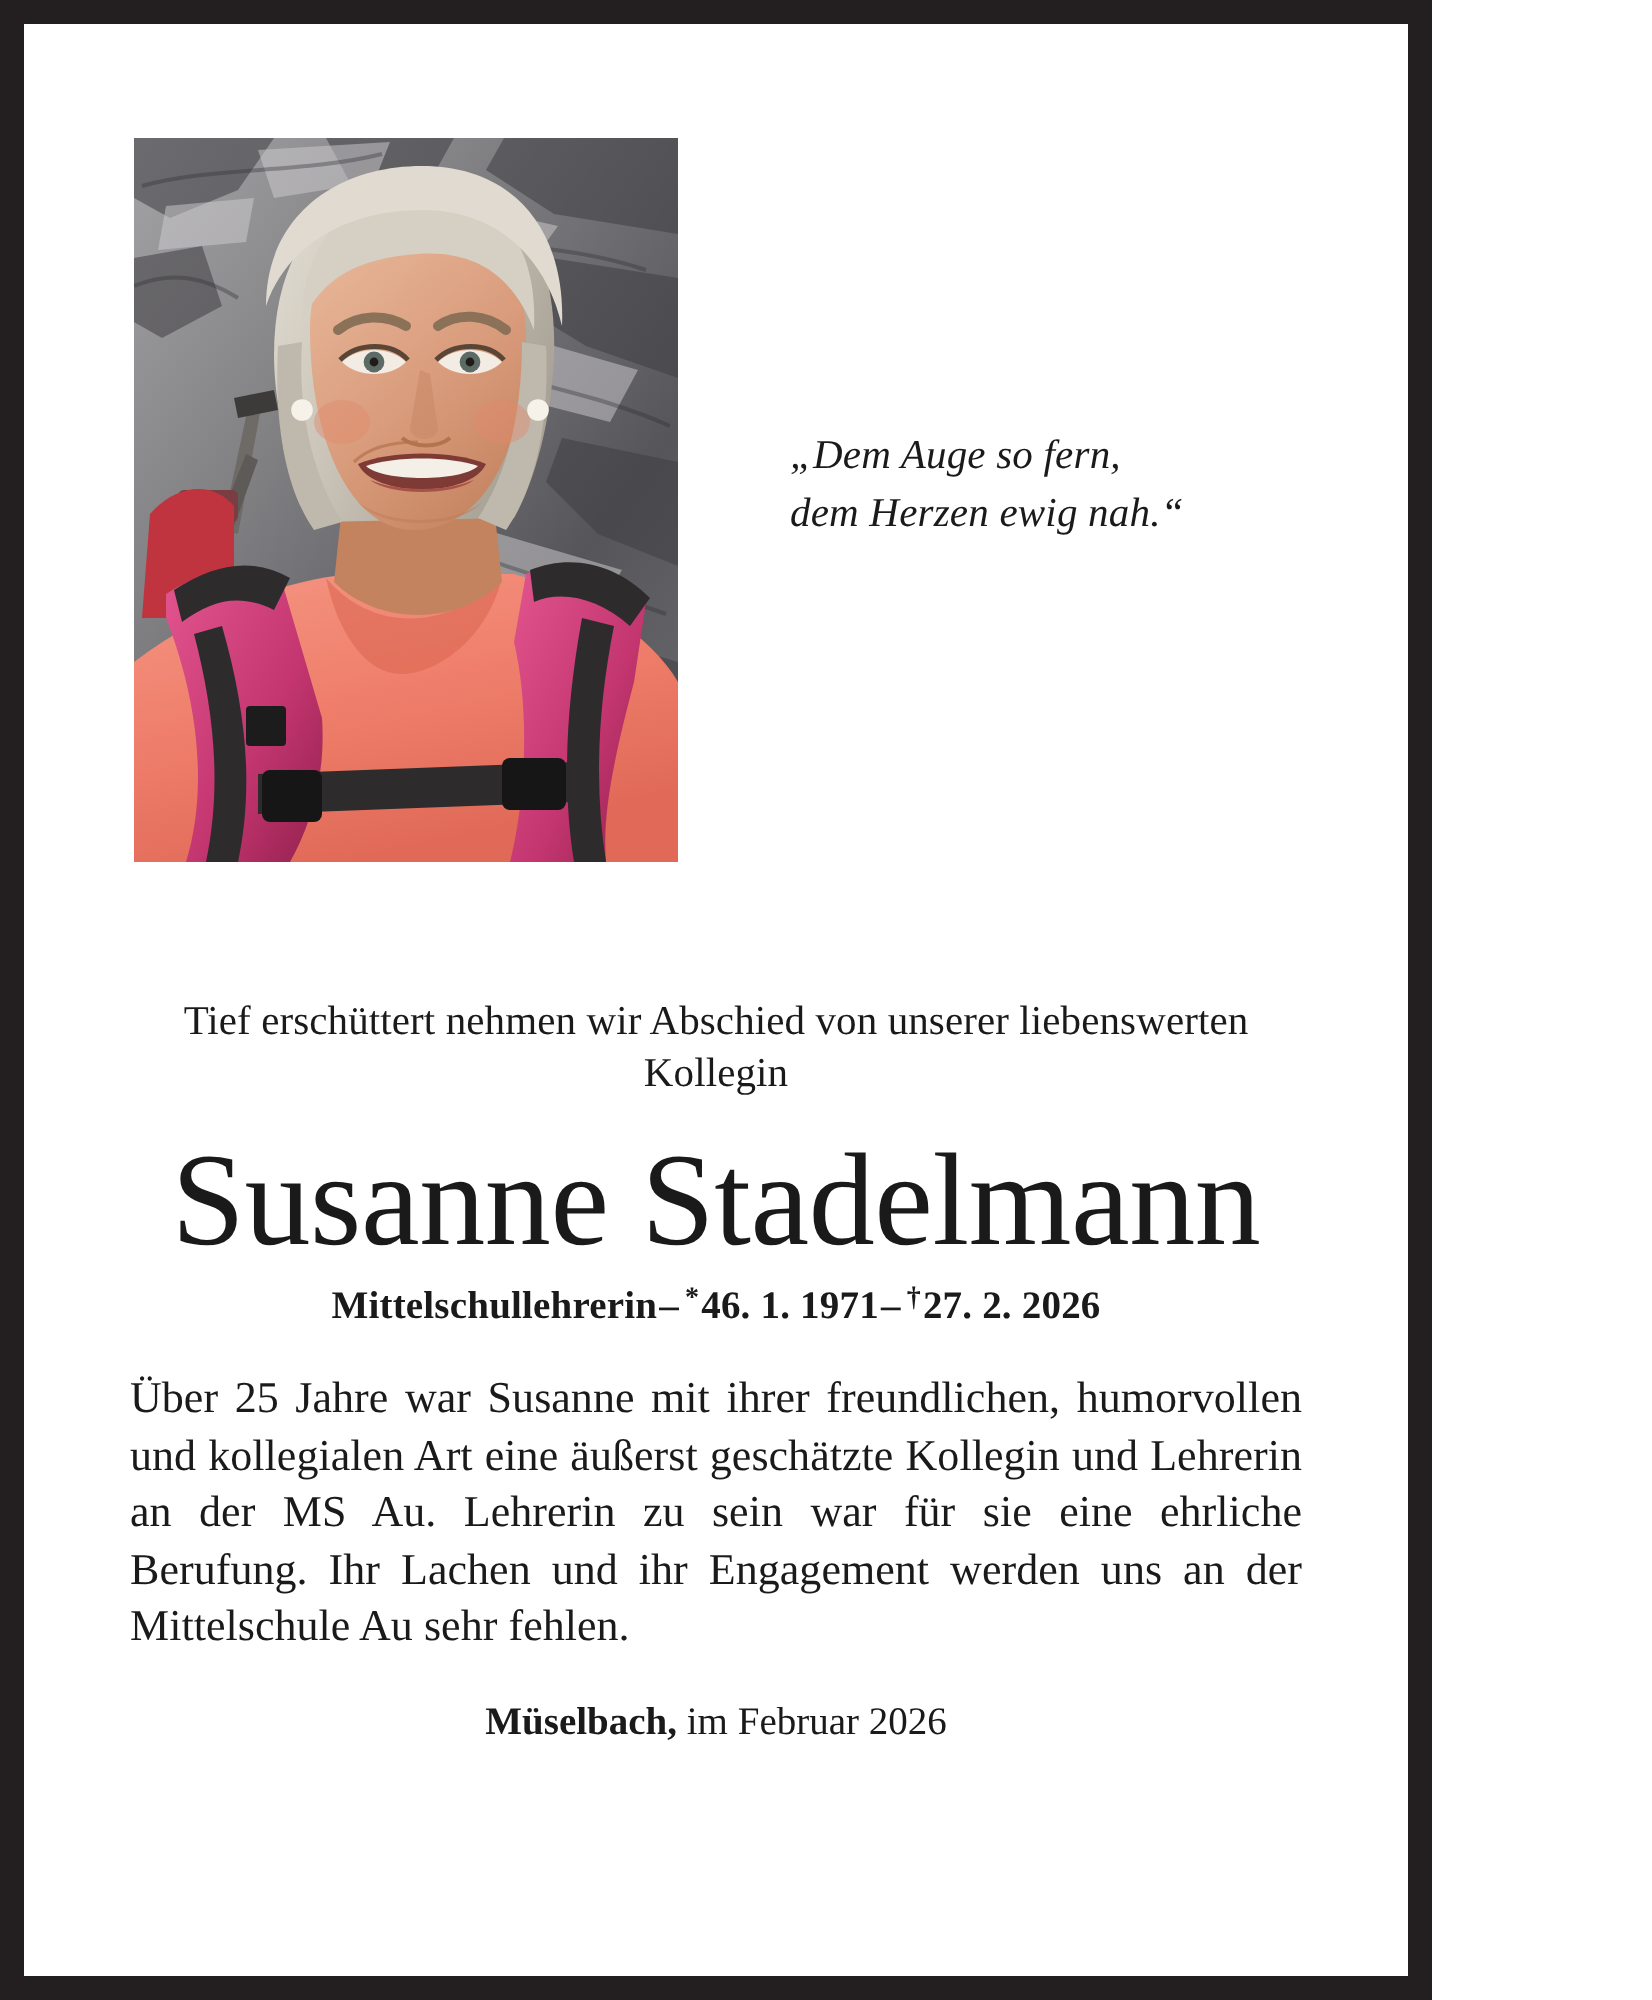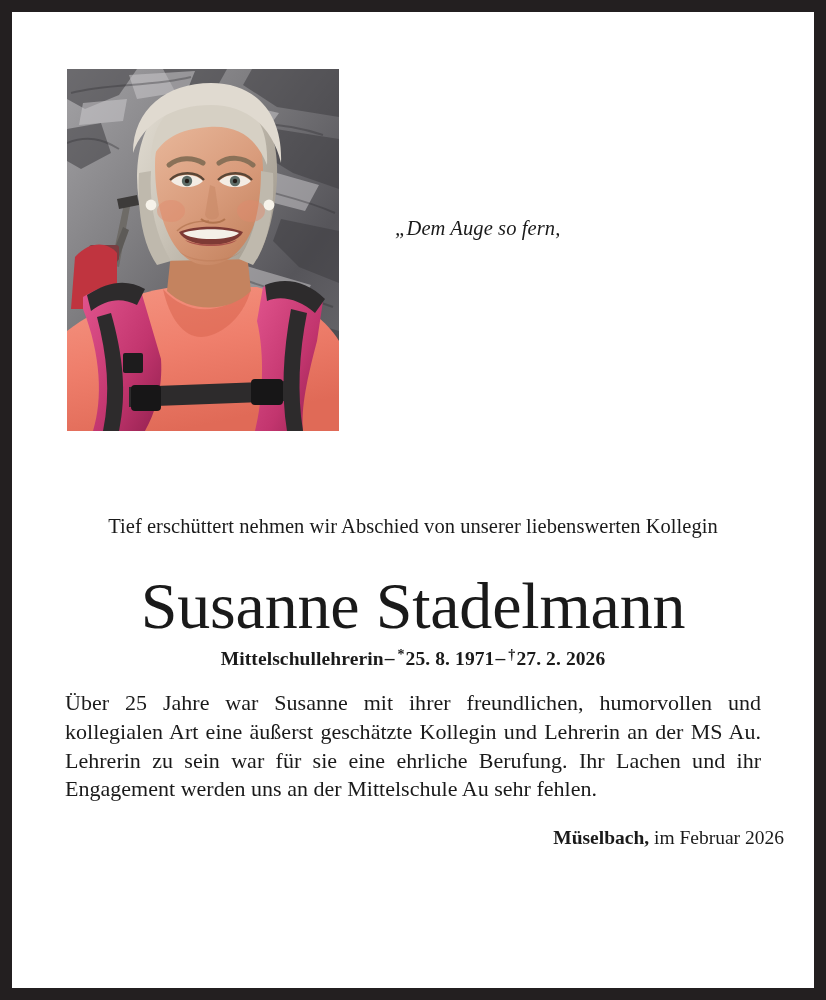--- a/index.html
+++ b/index.html
@@ -12,21 +12,21 @@
     width: 826px;
     height: 1000px;
     overflow: hidden;
     font-family: "Liberation Serif", serif;
     color: #1a1a1a;
   }
 
   
   .notice {
     position: relative;
-    width: 826px;
+    width: 716px;
     height: 1000px;
     box-sizing: border-box;
     background: #231f20;
     padding: 12px;
   }
   .notice-inner {
     position: relative;
     width: 100%;
     height: 100%;
     background: #ffffff;
@@ -70,21 +70,21 @@
 
   
   .body-area {
     position: absolute;
     left: 0;
     top: 425px;
     width: 100%;
   }
 
   .intro {
-    margin: 15px;
+    margin: 0;
     padding: 0 55px;
     font-size: 20.5px;
     line-height: 1.25;
     text-align: center;
     letter-spacing: 0.05px;
     padding-top: 62px;
   }
 
   .name {
     margin: 0;
@@ -118,24 +118,24 @@
     padding: 20px 53px 0;
     font-size: 22px;
     line-height: 1.30;
     text-align: justify;
     text-justify: inter-word;
     letter-spacing: 0.02px;
   }
 
   .place-line {
     margin: 0;
-    padding: 22px 30px 0;
+    padding: 22px 64px 0;
     font-size: 19.5px;
     line-height: 1.25;
-    text-align: right;
+    text-align: center;
   }
   .place-line b { font-weight: 700; }
 
   .closing {
     margin: 0;
     padding: 36px 40px 0;
     text-align: center;
     font-size: 19.5px;
     font-weight: 700;
     line-height: 1.33;
@@ -269,31 +269,32 @@
 
           <circle cx="84" cy="136" r="5.4" fill="#f6f2ea"></circle>
           <circle cx="202" cy="136" r="5.4" fill="#f6f2ea"></circle>
 
           <path d="M112 182 C126 194 160 194 174 182 C162 196 124 196 112 182 Z" fill="#bd7c58" opacity="0.5"></path>
         </svg>
       </div>
 
       <div class="quote">
         <span class="quote-line">„Dem Auge so fern,</span>
+        <span class="quote-line">dem Herzen ewig nah.“</span>
       </div>
 
     </div>
 
     <div class="body-area">
 
       <p class="intro">Tief erschüttert nehmen wir Abschied von unserer liebenswerten Kollegin</p>
 
       <h1 class="name">Susanne Stadelmann</h1>
 
-      <p class="dates"><span>Mittelschullehrerin</span><span class="dash">–</span><span class="sym">*</span><span>25. 8. 1971</span><span class="dash">–</span><span class="sym">†</span><span>27. 2. 2026</span></p>
+      <p class="dates"><span>Mittelschullehrerin</span><span class="dash">–</span><span class="sym">*</span><span>46. 1. 1971</span><span class="dash">–</span><span class="sym">†</span><span>27. 2. 2026</span></p>
 
       <p class="paragraph">Über 25 Jahre war Susanne mit ihrer freundlichen, humorvollen und kollegialen Art eine äußerst geschätzte Kollegin und Lehrerin an der MS Au. Lehrerin zu sein war für sie eine ehrliche Berufung. Ihr Lachen und ihr Engagement werden uns an der Mittelschule Au sehr fehlen.</p>
 
       <p class="place-line"><b>Müselbach,</b><span> im Februar 2026</span></p>
 
 
     </div>
 
   </div>
 </div>

